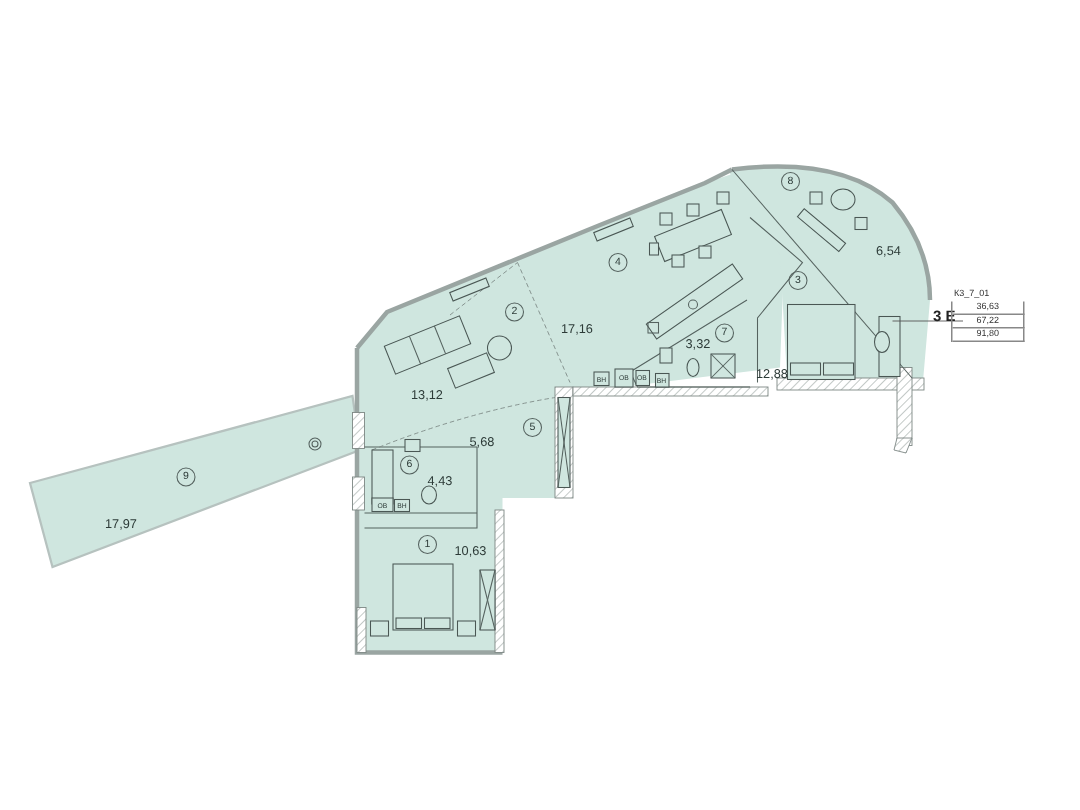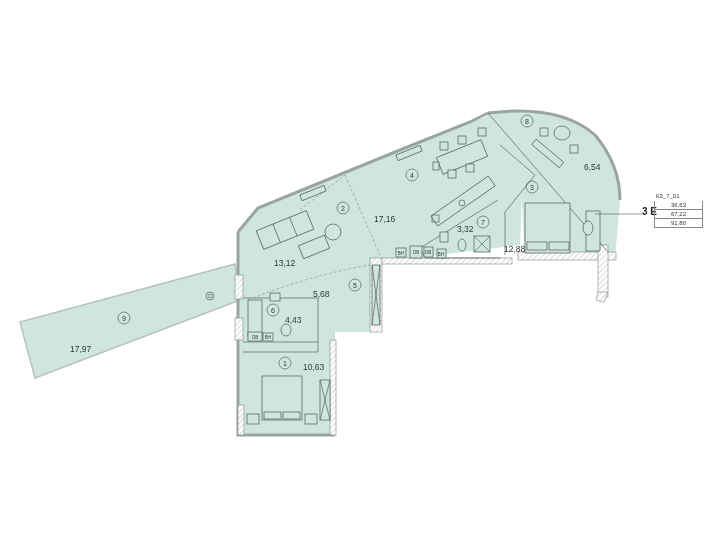--- a/index.html
+++ b/index.html
@@ -7,21 +7,21 @@
   #plan { position:absolute; left:0; top:0; width:720px; height:540px; }
   .lbl { font-family:"Liberation Sans", sans-serif; font-size:8.5px; fill:#2d3b38; }
   .num { font-family:"Liberation Sans", sans-serif; font-size:7px; fill:#2d3b38; text-anchor:middle; dominant-baseline:central; }
   .tiny { font-family:"Liberation Sans", sans-serif; font-size:4.5px; fill:#2d3b38; text-anchor:middle; dominant-baseline:central; }
   .fill { fill:#cfe6df; }
   .wall { fill:none; stroke:#9aa5a2; stroke-width:3; }
   .thin { fill:none; stroke:#55625f; stroke-width:0.7; }
   .furn { fill:#cfe6df; stroke:#4a5754; stroke-width:0.7; }
   .dash { fill:none; stroke:#7f8b88; stroke-width:0.6; stroke-dasharray:3 2; }
   .hatch { fill:url(#hatch); stroke:#7d8784; stroke-width:0.6; }
-  .legend { position:absolute; left:642px; top:193px; width:70px; height:40px; }
+  .legend { position:absolute; left:622px; top:193px; width:70px; height:40px; }
   .legend .code { position:absolute; left:14px; top:0; font-size:6px; color:#333; }
   .legend .apt { position:absolute; left:0; top:13px; font-size:10px; color:#222; font-weight:bold; }
   .legend .areas { position:absolute; left:12px; top:8px; width:48px; border-left:0.6px solid #888; }
   .legend .area { font-size:6px; color:#333; height:8px; line-height:8px; border-bottom:0.6px solid #888; border-right:0.6px solid #888; text-align:center; }
 </style>
 </head>
 <body>
 
 <svg id="plan" viewBox="0 0 720 540" xmlns="http://www.w3.org/2000/svg">
   <defs>

